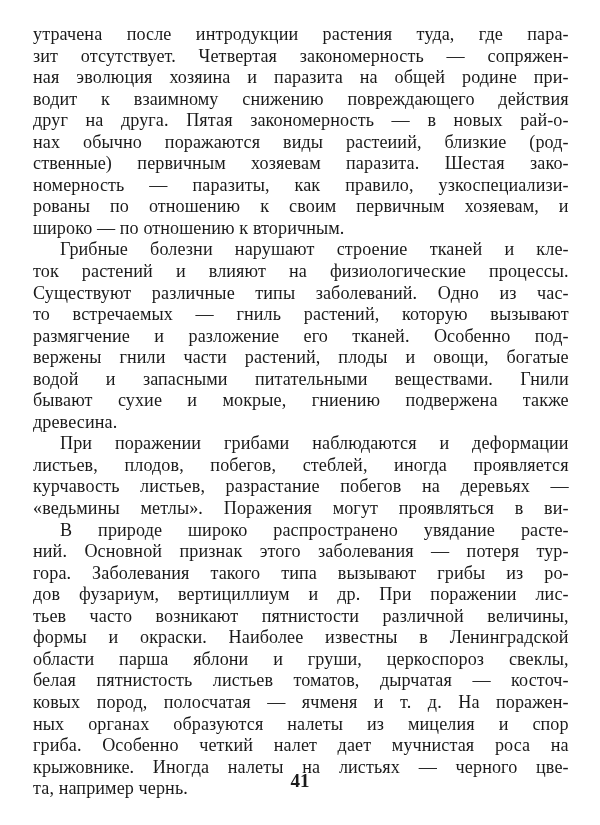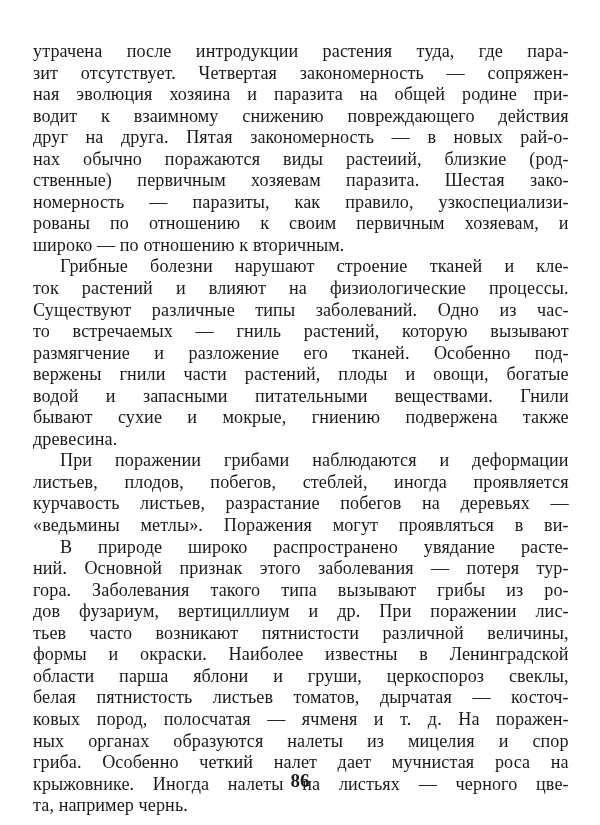--- a/index.html
+++ b/index.html
@@ -11,21 +11,21 @@
       width: 600px;
       height: 825px;
       position: relative;
       overflow: hidden;
       font-family: "Liberation Serif", "DejaVu Serif", serif;
       color: #1a1a1a;
     }
     .page {
       position: absolute;
       left: 33px;
-      top: 40px;
+      top: 23px;
       width: 536px;
     }
     .line {
       display: block;
       height: 21.55px;
       line-height: 21.55px;
       font-size: 19.5px;
       white-space: nowrap;
       text-align: justify;
       text-align-last: justify;
@@ -96,13 +96,13 @@
     <span class="line">области парша яблони и груши, церкоспороз свеклы,</span>
     <span class="line">белая пятнистость листьев томатов, дырчатая — косточ-</span>
     <span class="line">ковых пород, полосчатая — ячменя и т. д. На поражен-</span>
     <span class="line">ных органах образуются налеты из мицелия и спор</span>
     <span class="line">гриба. Особенно четкий налет дает мучнистая роса на</span>
     <span class="line">крыжовнике. Иногда налеты на листьях — черного цве-</span>
     <span class="line last">та, например чернь.</span>
   </div>
 </div>
 
-<div class="page-number">86</div>
+<div class="page-number">41</div>
 
 </body></html>

